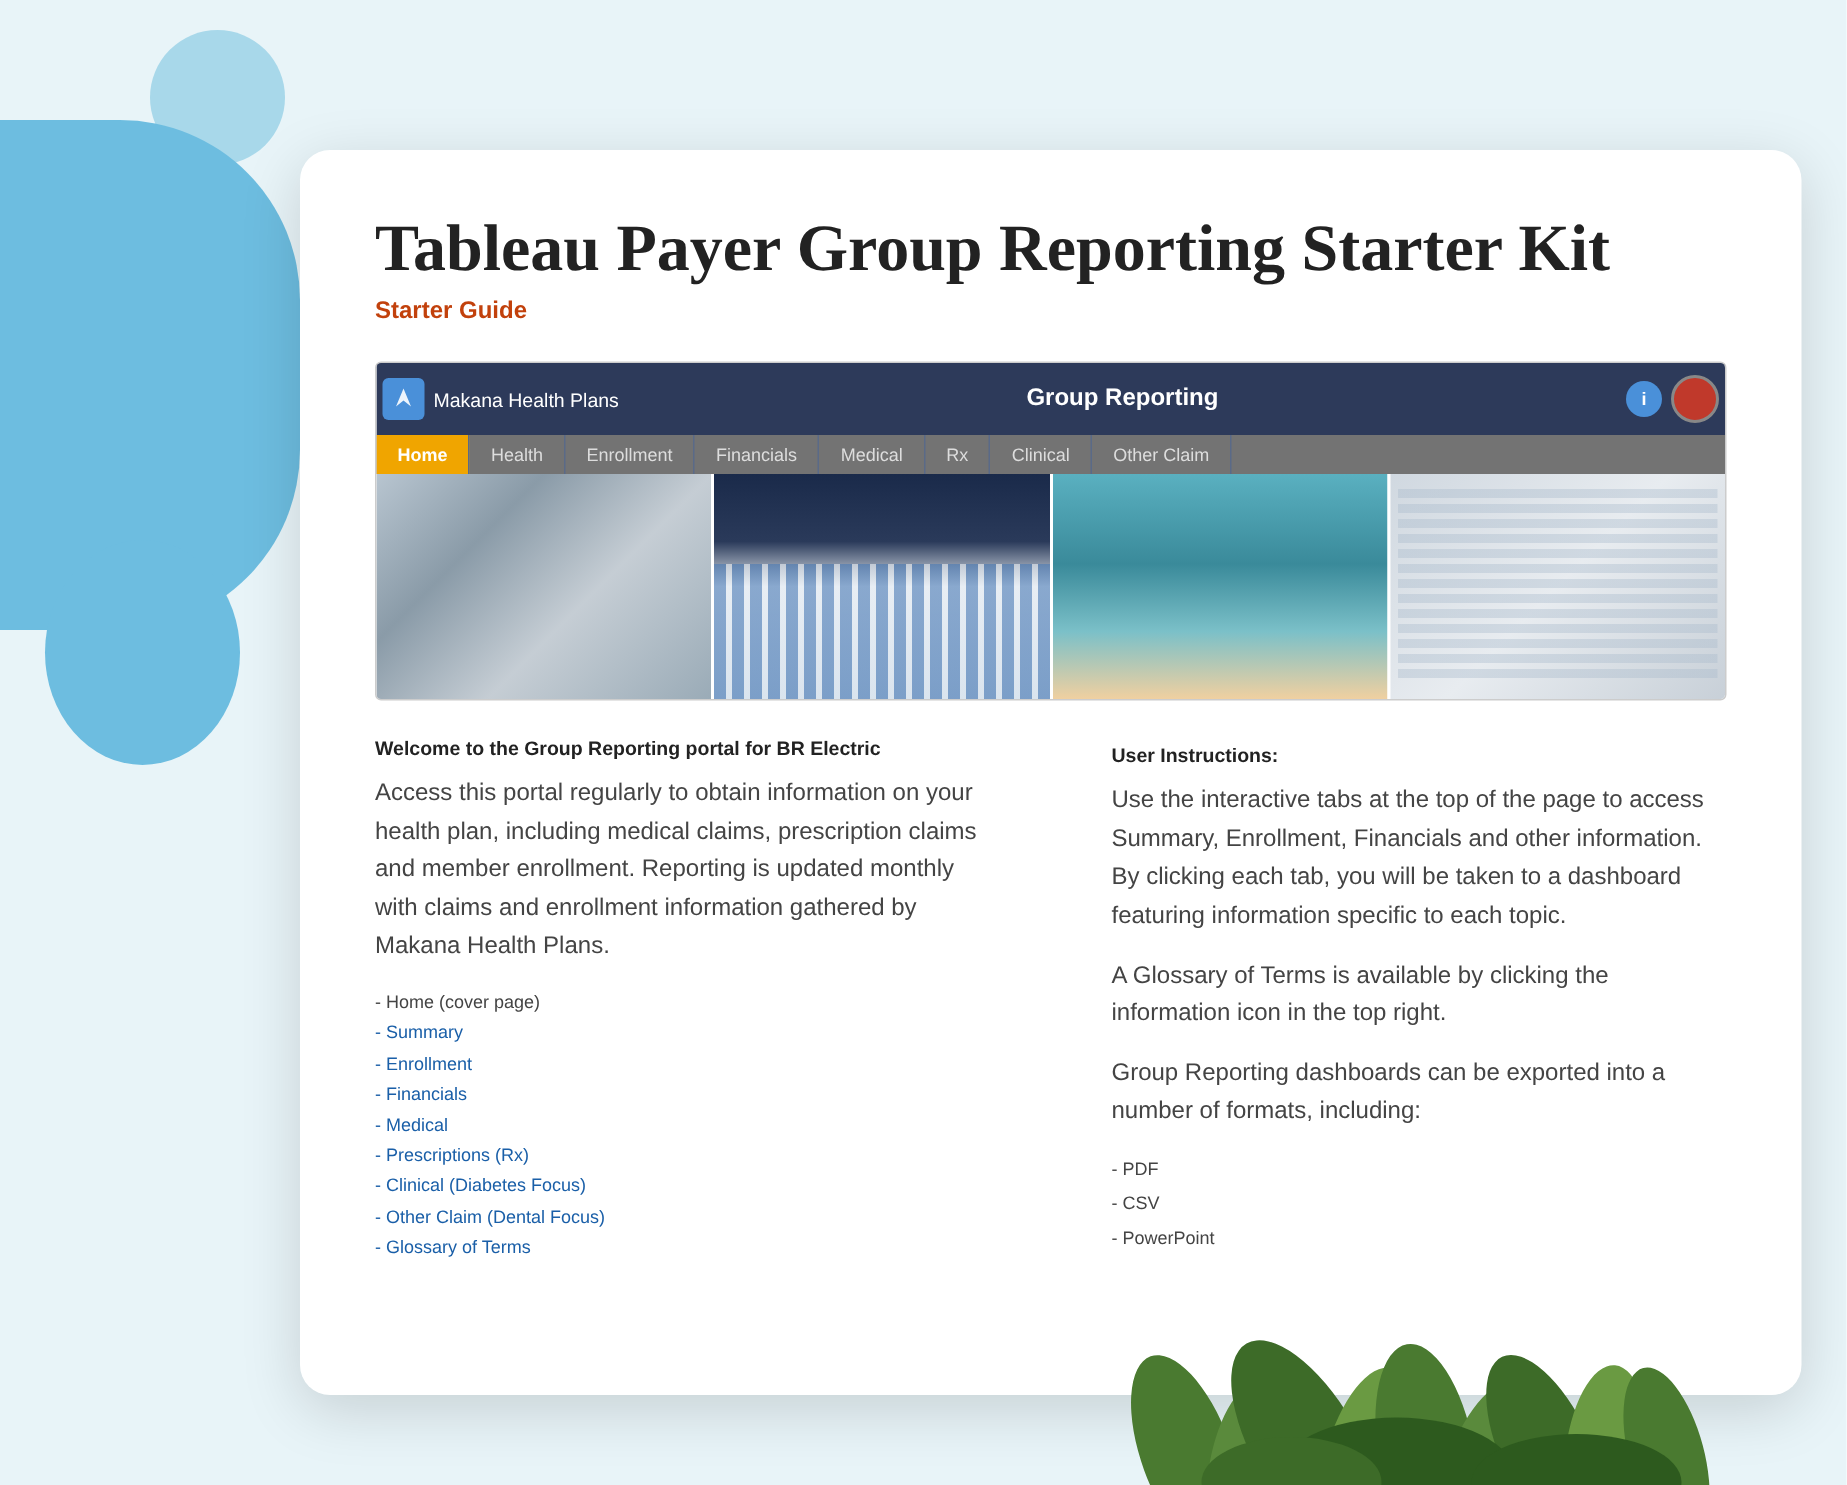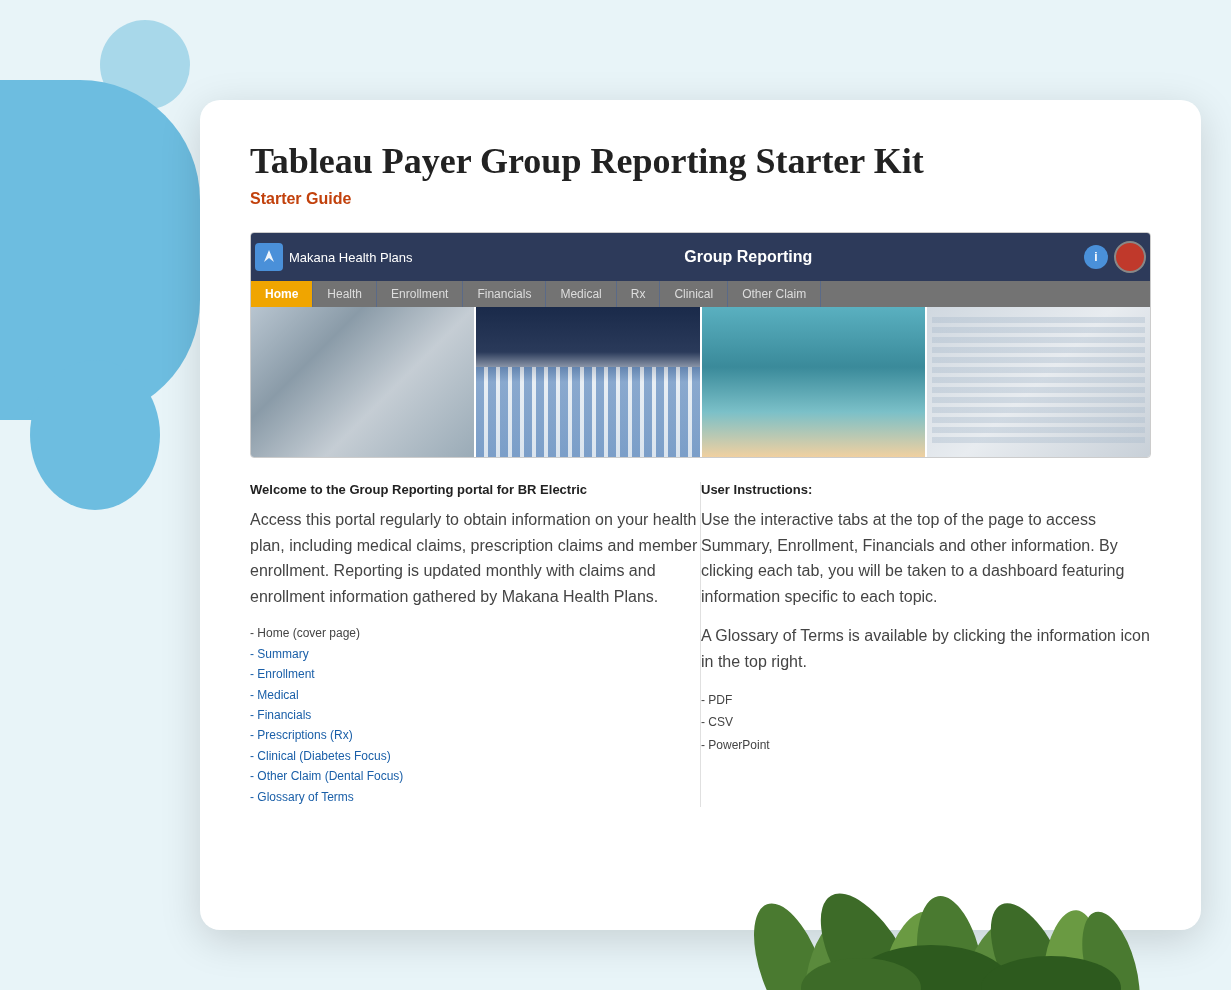--- a/index.html
+++ b/index.html
@@ -56,21 +56,21 @@
       bottom: 60px;
       background: #ffffff;
       border-radius: 20px;
       box-shadow: 0 10px 40px rgba(0,0,0,0.15);
       padding: 40px 50px;
       overflow: hidden;
       z-index: 5;
     }
 
     .page-title {
-      font-size: 36px;
+      font-size: 44px;
       font-weight: 600;
       color: #222;
       margin-bottom: 8px;
       font-family: Georgia, serif;
     }
 
     .page-subtitle {
       font-size: 16px;
       font-weight: 700;
       color: #c2410c;
@@ -223,20 +223,22 @@
       left: 5px;
       right: 5px;
       bottom: 10px;
       background: repeating-linear-gradient(to bottom, #aabbcc 0px, #aabbcc 6px, transparent 6px, transparent 10px);
       opacity: 0.4;
     }
 
     
     .content-area {
       display: flex;
+      gap: 40px;
+      align-items: center;
     }
 
     .content-left {
       flex: 1;
     }
 
     .content-right {
       flex: 1;
     }
 
@@ -346,35 +348,36 @@
 
   <div class="content-area">
 
     <div class="content-left">
       <p class="section-heading">Welcome to the Group Reporting portal for BR Electric</p>
       <p class="section-text">Access this portal regularly to obtain information on your health plan, including medical claims, prescription claims and member enrollment. Reporting is updated monthly with claims and enrollment information gathered by Makana Health Plans.</p>
       <div class="toc-list">
         <div class="toc-item">- Home (cover page)</div>
         <div class="toc-item link">- Summary</div>
         <div class="toc-item link">- Enrollment</div>
+        <div class="toc-item link">- Financials</div>
         <div class="toc-item link">- Medical</div>
-        <div class="toc-item link">- Financials</div>
         <div class="toc-item link">- Prescriptions (Rx)</div>
         <div class="toc-item link">- Clinical (Diabetes Focus)</div>
         <div class="toc-item link">- Other Claim (Dental Focus)</div>
         <div class="toc-item link">- Glossary of Terms</div>
       </div>
     </div>
 
     <div class="divider-v"></div>
 
     <div class="content-right">
       <p class="section-heading">User Instructions:</p>
       <p class="section-text">Use the interactive tabs at the top of the page to access Summary, Enrollment, Financials and other information. By clicking each tab, you will be taken to a dashboard featuring information specific to each topic.</p>
       <p class="section-text">A Glossary of Terms is available by clicking the information icon in the top right.</p>
+      <p class="section-text">Group Reporting dashboards can be exported into a number of formats, including:</p>
       <div class="export-list">
         <div>- PDF</div>
         <div>- CSV</div>
         <div>- PowerPoint</div>
       </div>
     </div>
 
   </div>
 </div>
 

